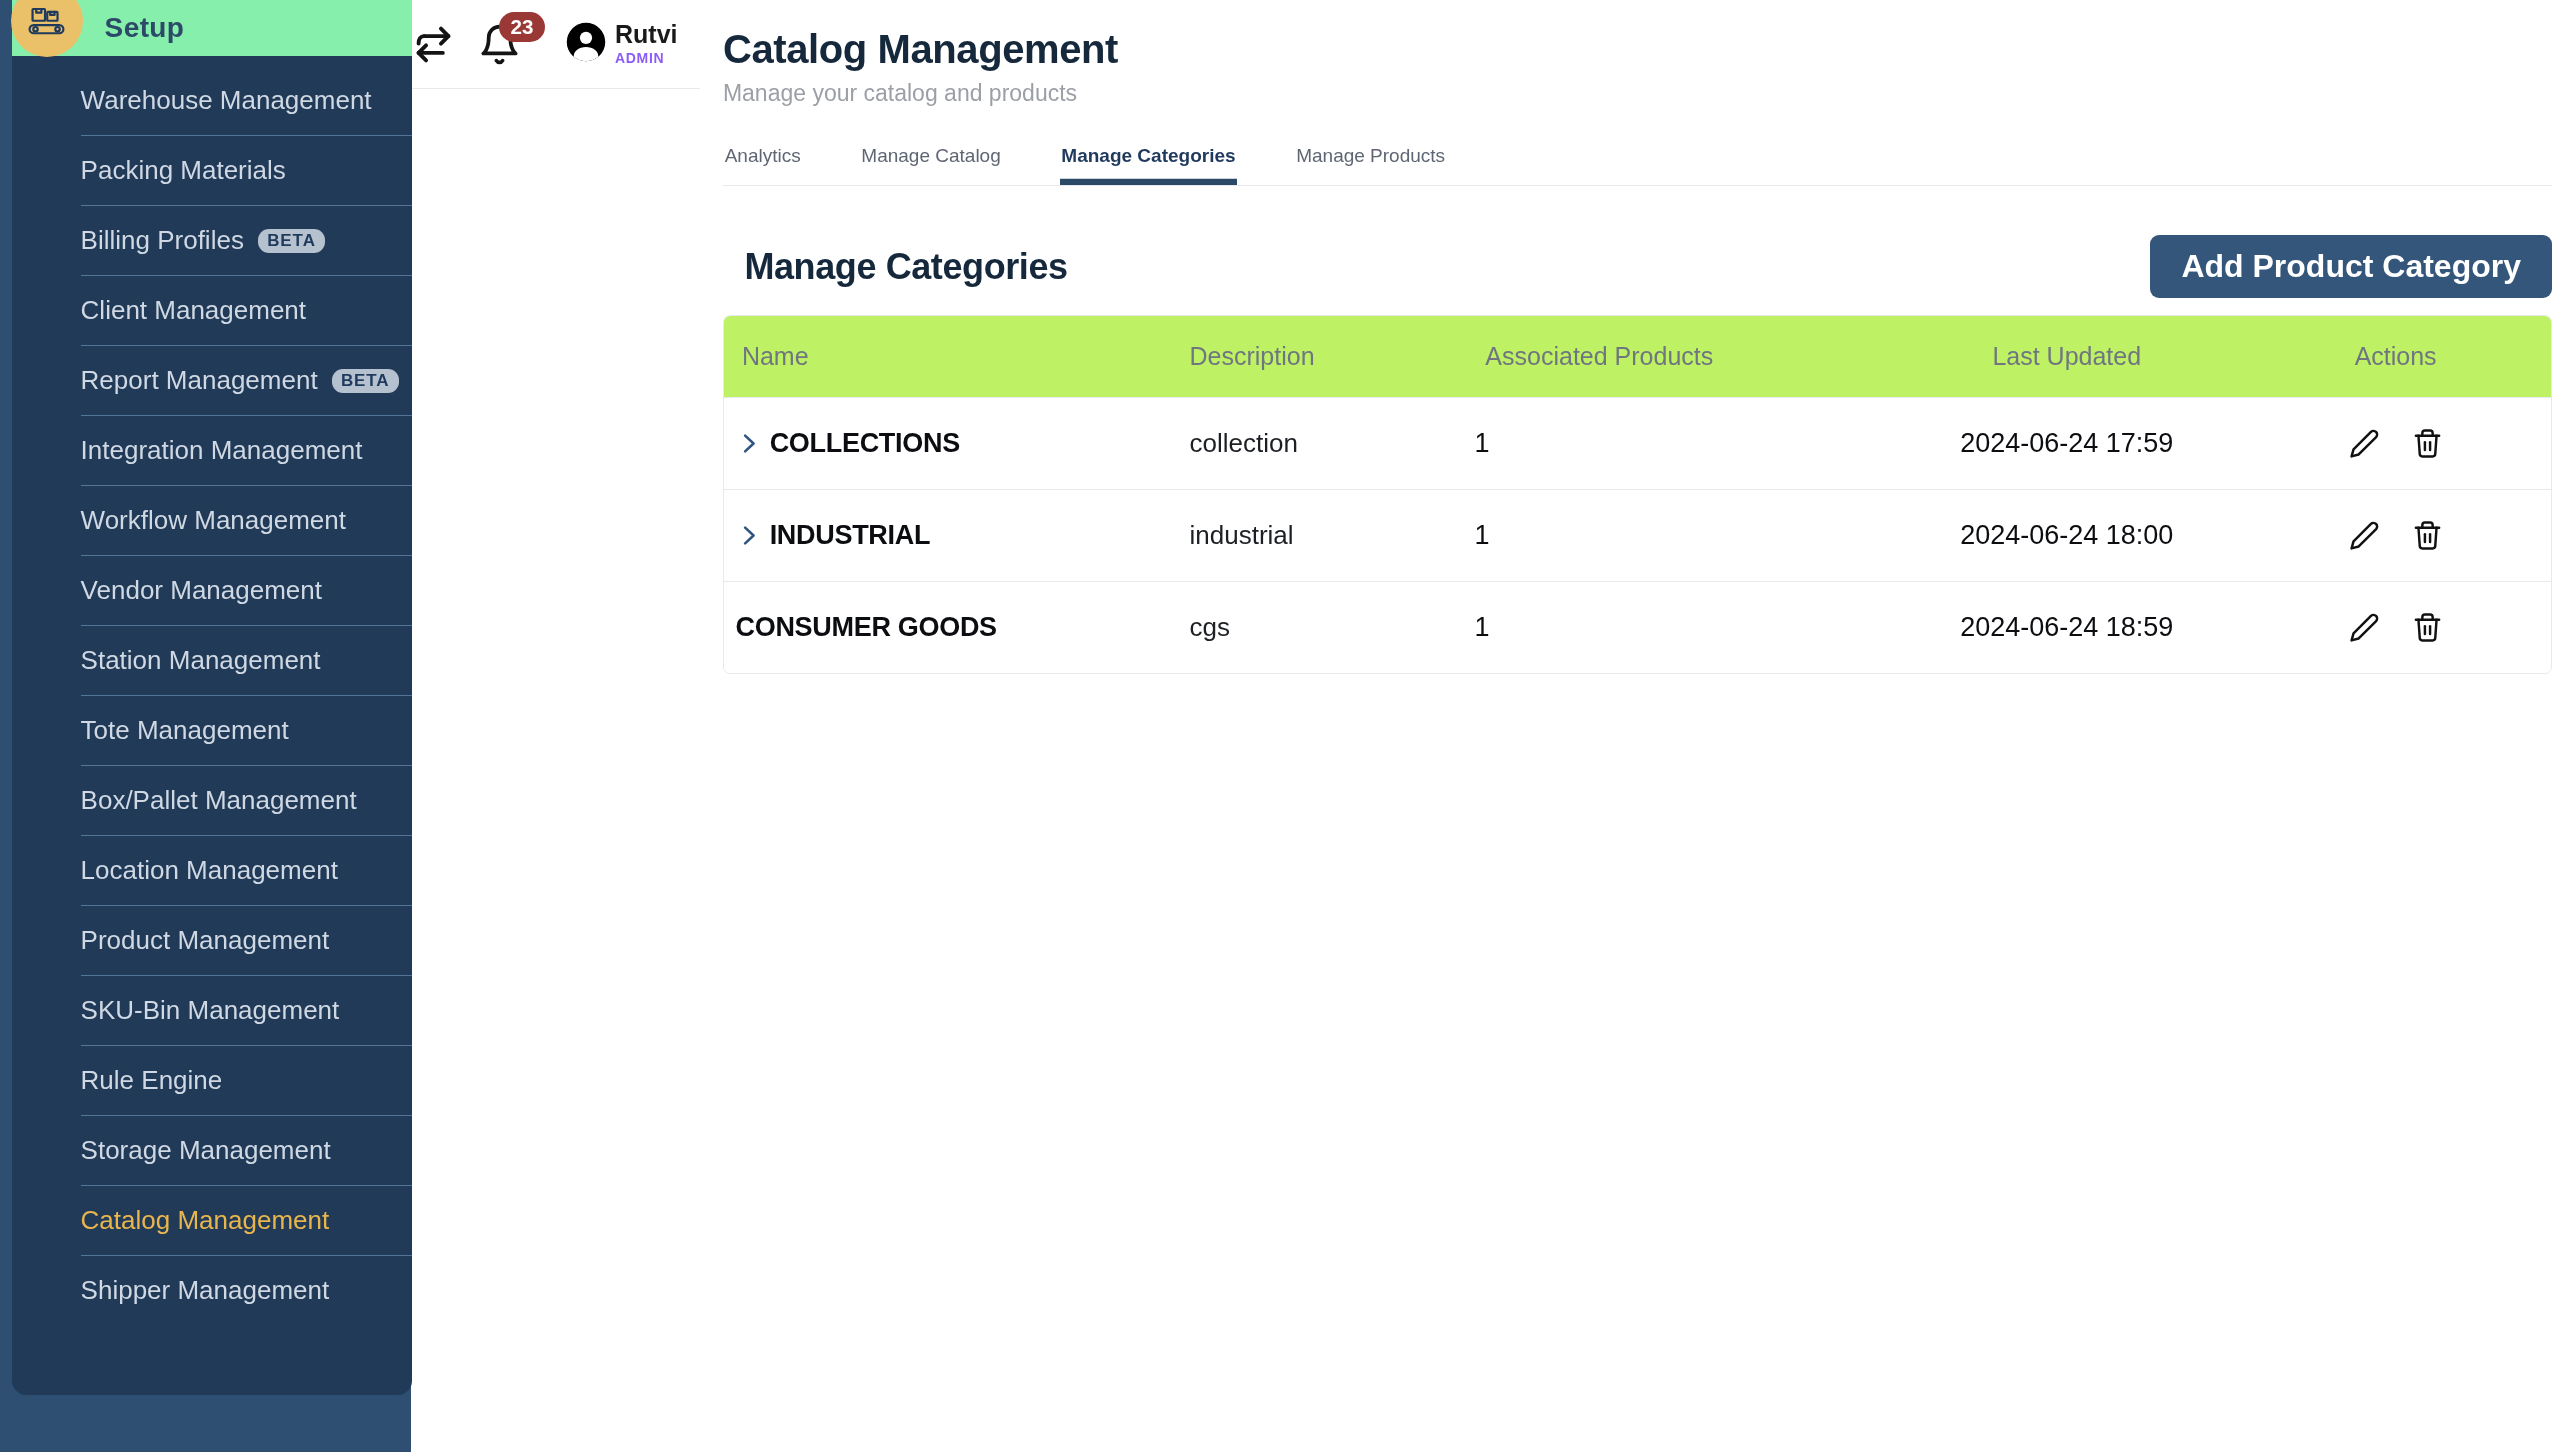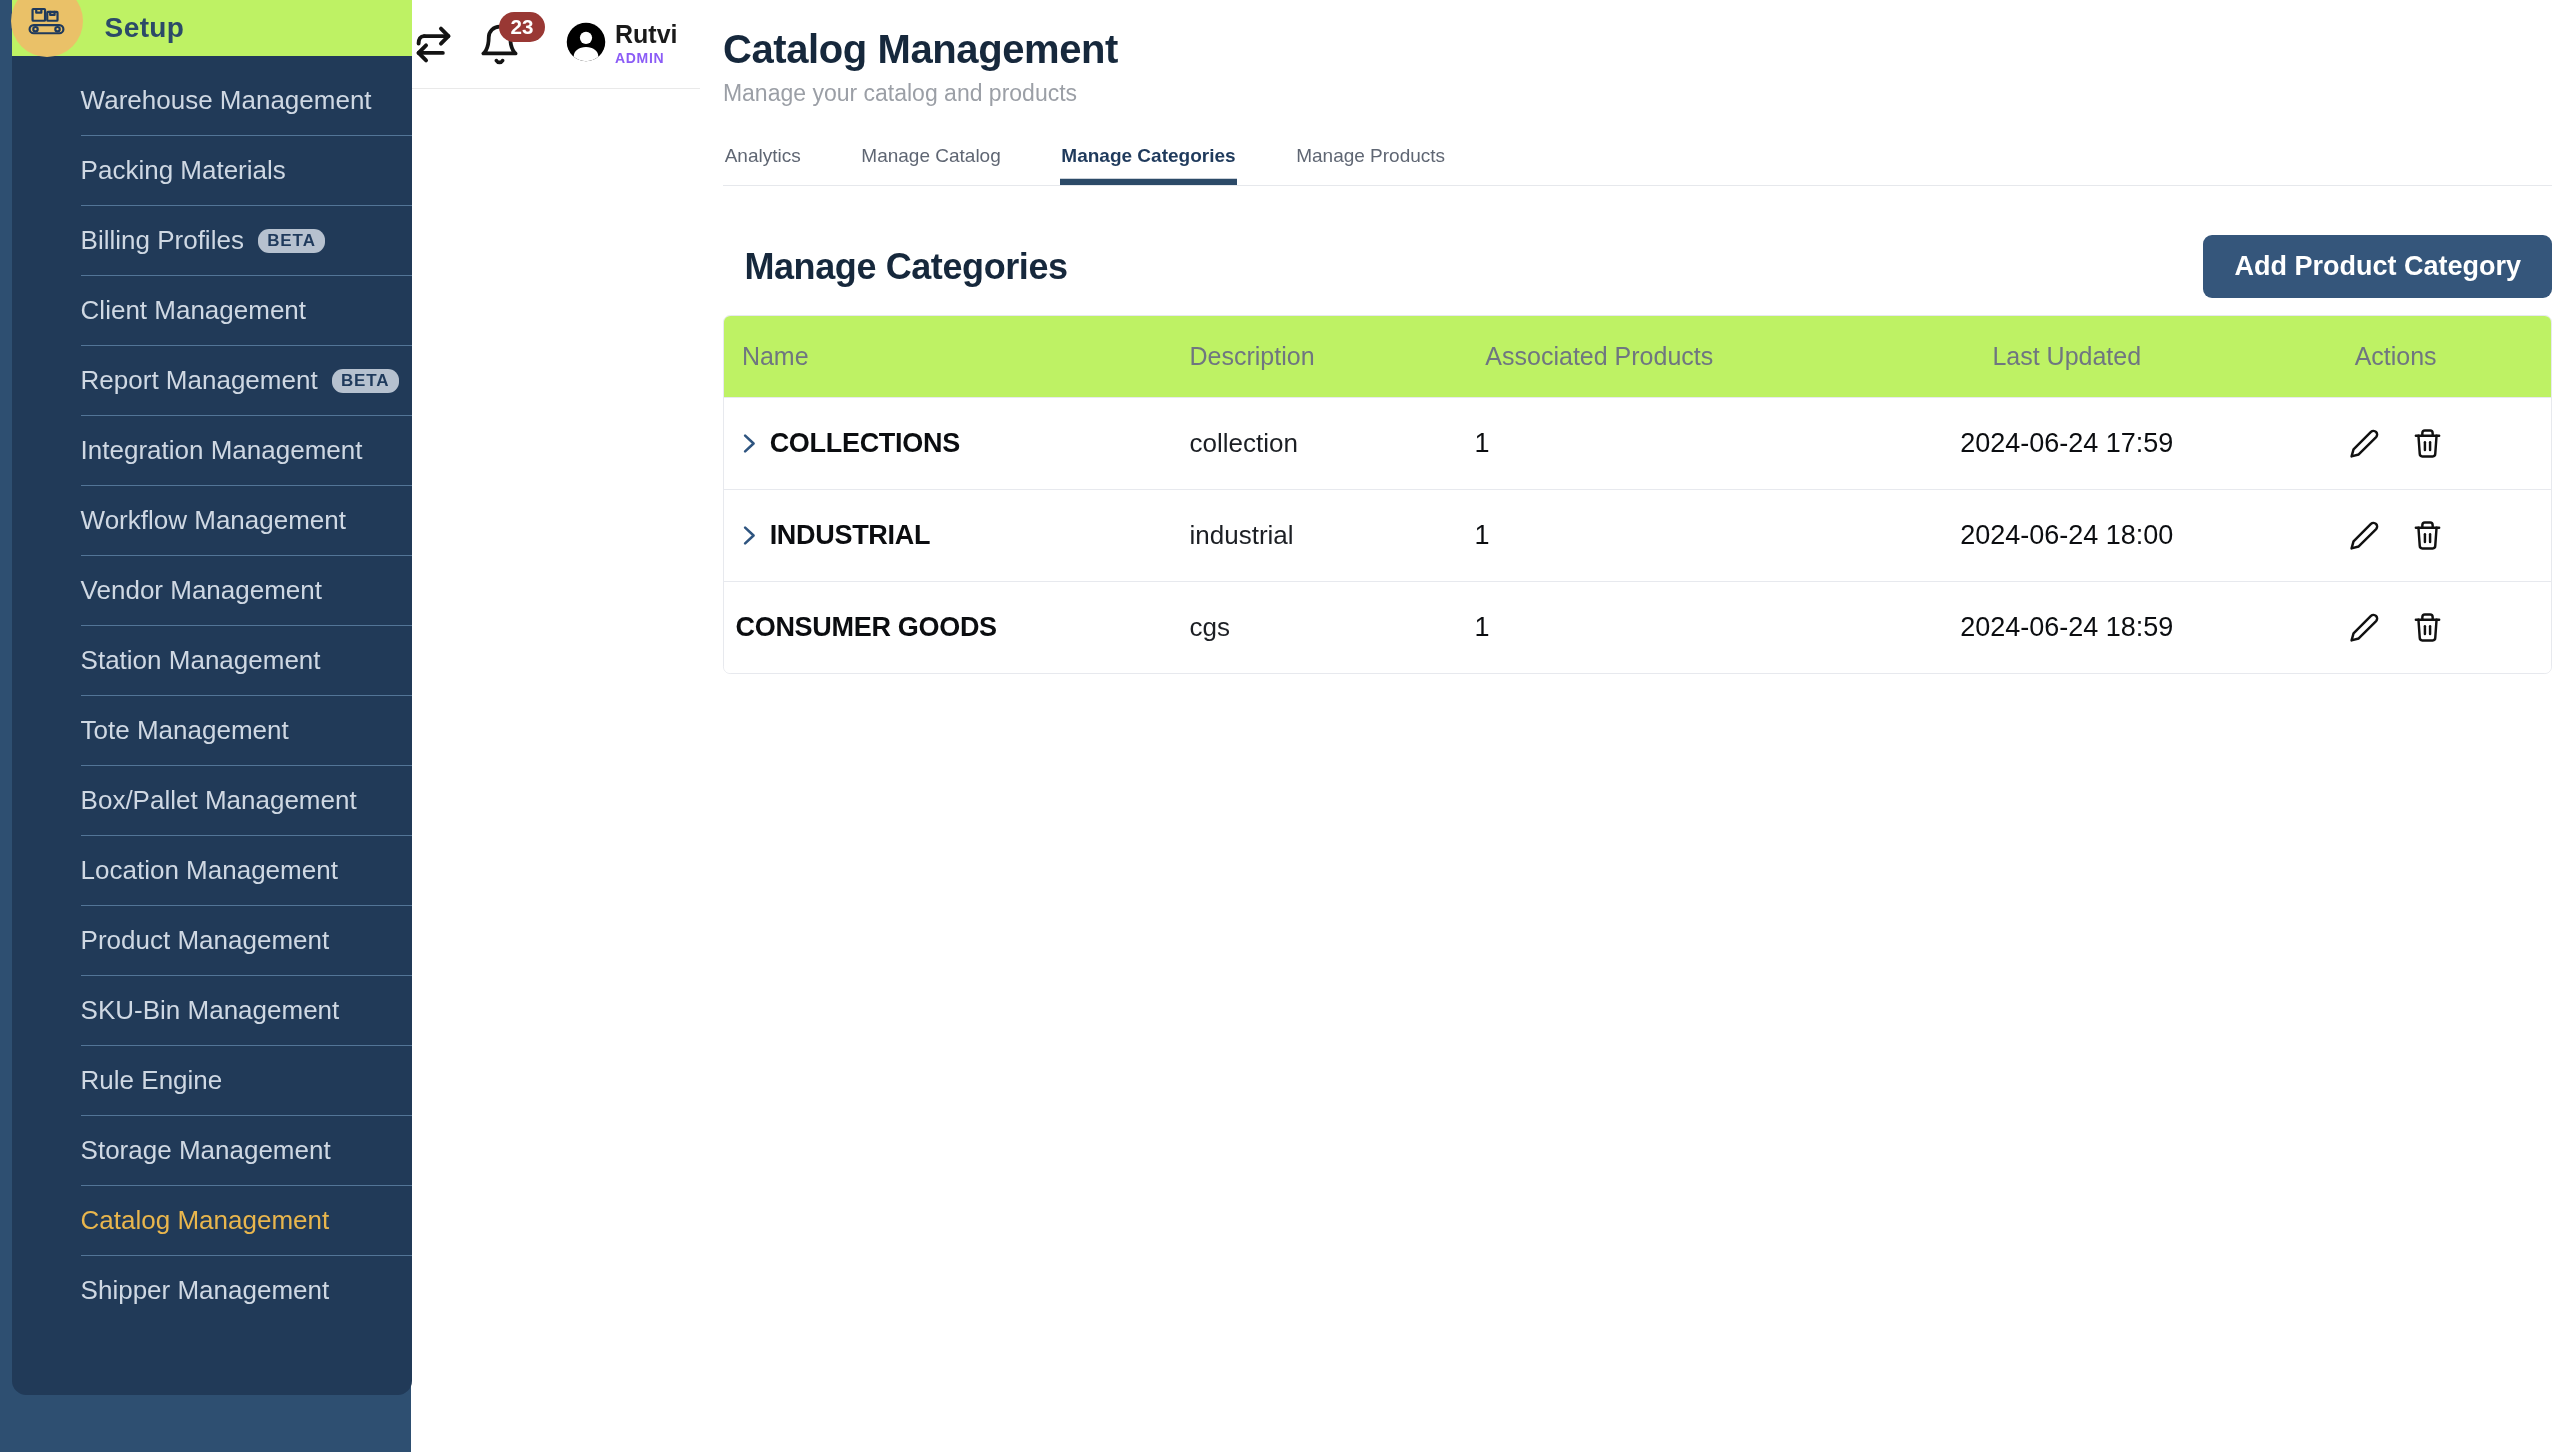--- a/index.html
+++ b/index.html
@@ -3,21 +3,21 @@
 <meta charset="utf-8">
 <style>
   * { margin:0; padding:0; box-sizing:border-box; }
   html,body { width:2576px; height:1453px; background:#ffffff; overflow:hidden;
               font-family:"Liberation Sans", sans-serif; }
   .app { display:flex; width:2576px; height:1453px; }
 
   
   .sidebar { position:relative; width:411px; height:1453px; background:#2e4f71; flex-shrink:0; }
   .sidebar-header { position:absolute; left:11.6px; top:0; width:400px; height:56px;
-                    background:#bef264; display:flex; align-items:center; cursor:pointer; }
+                    background:#86efac; display:flex; align-items:center; cursor:pointer; }
   .setup-label { padding-left:93px; font-size:28px; font-weight:600; color:#2c4a68; letter-spacing:0.4px; }
   .setup-circle { position:absolute; left:10.7px; top:-15px; width:72px; height:72px;
                   border-radius:50%; background:#eac168; display:flex; align-items:center;
                   justify-content:center; z-index:2; }
   .sidebar-panel { position:absolute; left:11.6px; top:56px; width:400px; height:1339px;
                    background:#213a58; border-radius:0 0 14.3px 14.3px; padding-top:9.8px; overflow:hidden; }
   .nav-item { position:relative; height:70px; display:flex; align-items:center;
               padding-left:69px; color:#cfd8e3; font-size:26px; cursor:pointer; }
   .nav-item:not(:last-child)::after { content:""; position:absolute; left:69px; right:0; bottom:0;
               height:0.9px; background:rgba(126,165,204,0.55); }
@@ -41,21 +41,21 @@
   .page-title { font-size:40px; font-weight:700; color:#16283c; letter-spacing:-0.4px; line-height:1.1; }
   .page-subtitle { margin-top:9px; font-size:23px; color:#9b9fa6; }
 
   .tabs { margin-top:38px; display:flex; gap:57px; border-bottom:1.8px solid #e6e8ec; }
   .tab { padding:0 1.8px 18px 1.8px; font-size:19px; color:#5f6673; font-weight:500; cursor:pointer; }
   .tab.active { color:#1f3a5c; font-weight:700; box-shadow:inset 0 -6.3px 0 #2c4a68; }
 
   .section-head { margin-top:49px; display:flex; align-items:center; justify-content:space-between; }
   .section-title { font-size:36px; font-weight:700; color:#16283c; letter-spacing:-0.4px; padding-left:21.5px; }
   .add-btn { background:#35567b; color:#fff; border:none; border-radius:9px; height:63px;
-             padding:0 31px; font-size:27px; font-weight:700; font-family:inherit; cursor:pointer; }
+             padding:0 31px; font-size:32px; font-weight:700; font-family:inherit; cursor:pointer; }
 
   
   .table { margin-top:17px; border:0.9px solid #e7e9ee; border-radius:7.2px; overflow:hidden; }
   .thead { display:flex; align-items:center; height:81px; background:#bef264; }
   .th { font-size:25px; color:#6f7680; }
   .trow { display:flex; align-items:center; height:92px; border-top:0.9px solid #e7e9ee; background:#fff; }
   .col-name { width:24.8%; padding-left:11.6px; display:flex; align-items:center; gap:7.2px; }
   .col-desc { width:15.7%; padding-left:12.5px; }
   .col-assoc { width:23.5%; padding-left:10.7px; }
   .col-upd { width:19%; text-align:center; }

